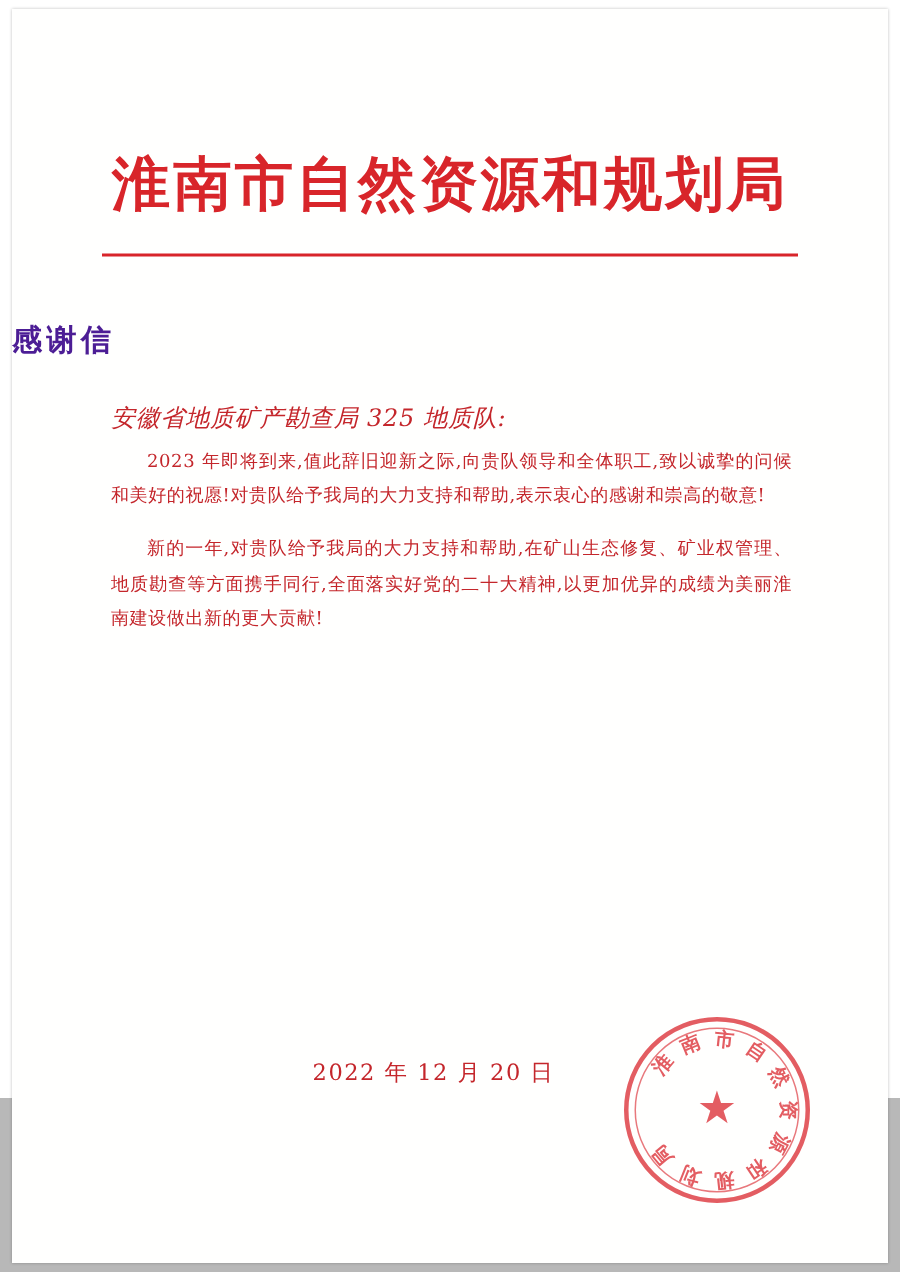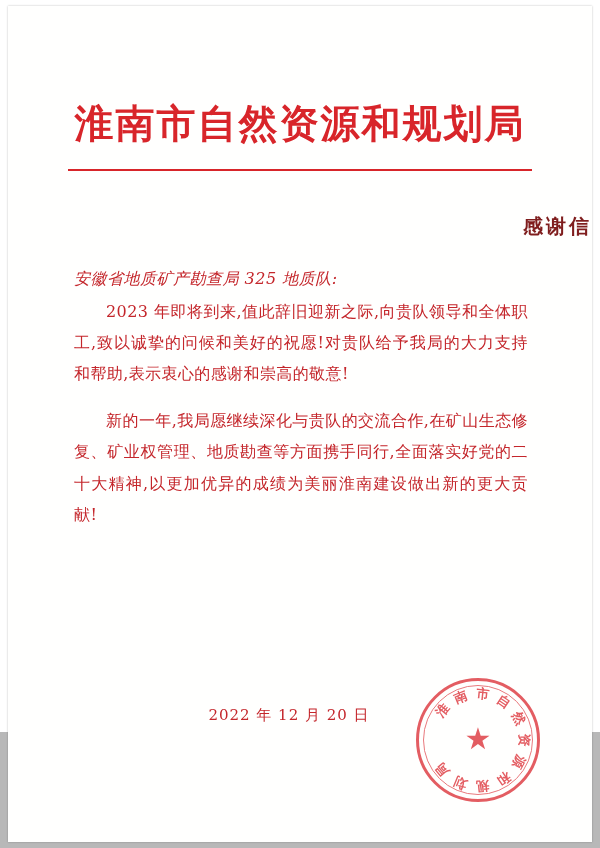--- a/index.html
+++ b/index.html
@@ -53,43 +53,43 @@
     top: 163px;
     width: 464px;
     height: 2px;
     background: #d8252a;
   }
   .doc-title {
     position: absolute;
     left: 0;
     top: 207px;
     width: 100%;
-    text-align: right;
+    text-align: left;
     font-family: "DejaVu Serif", "Liberation Serif", serif;
     font-weight: bold;
     font-size: 20px;
-    color: #7f1d1d;
+    color: #4c1d95;
     letter-spacing: 3px;
   }
   .body-area {
     position: absolute;
     left: 66px;
     top: 258px;
     width: 454px;
   }
   .salutation {
     font-size: 16px;
     color: #c4262b;
     line-height: 1.85;
     font-family: "DejaVu Serif", "Liberation Serif", serif;
     letter-spacing: 0.5px;
     font-style: italic;
   }
   .para {
-    font-size: 16px;
+    font-size: 12px;
     color: #c4262b;
     line-height: 1.95;
     text-indent: 2em;
     text-align: justify;
     font-family: "DejaVu Serif", "Liberation Serif", serif;
     letter-spacing: 0.4px;
     margin-top: 2px;
   }
   .signature-block {
     position: absolute;
@@ -167,21 +167,21 @@
       <div class="letterhead-title">淮南市自然资源和规划局</div>
     </div>
 
     <div class="rule"></div>
 
     <div class="doc-title">感谢信</div>
 
     <div class="body-area">
       <div class="salutation">安徽省地质矿产勘查局 325 地质队:</div>
       <p class="para">2023 年即将到来,值此辞旧迎新之际,向贵队领导和全体职工,致以诚挚的问候和美好的祝愿!对贵队给予我局的大力支持和帮助,表示衷心的感谢和崇高的敬意!</p>
-      <p class="para">新的一年,我局愿继续深化与贵队的交流合作,在矿山生态修复、矿业权管理、地质勘查等方面携手同行,全面落实好党的二十大精神,以更加优异的成绩为美丽淮南建设做出新的更大贡献!</p>
+      <p class="para">新的一年,对贵队给予我局的大力支持和帮助,在矿山生态修复、矿业权管理、地质勘查等方面携手同行,全面落实好党的二十大精神,以更加优异的成绩为美丽淮南建设做出新的更大贡献!</p>
     </div>
 
     <div class="signature-block">
       <div class="sign-date">2022 年 12 月 20 日</div>
     </div>
 
     <div class="seal">
       <div class="seal-inner"></div>
       <div class="seal-text" id="seal-ring">
           <span class="seal-char" style="transform: translate(-35.2px, -29.6px) rotate(-50deg);">淮</span>

